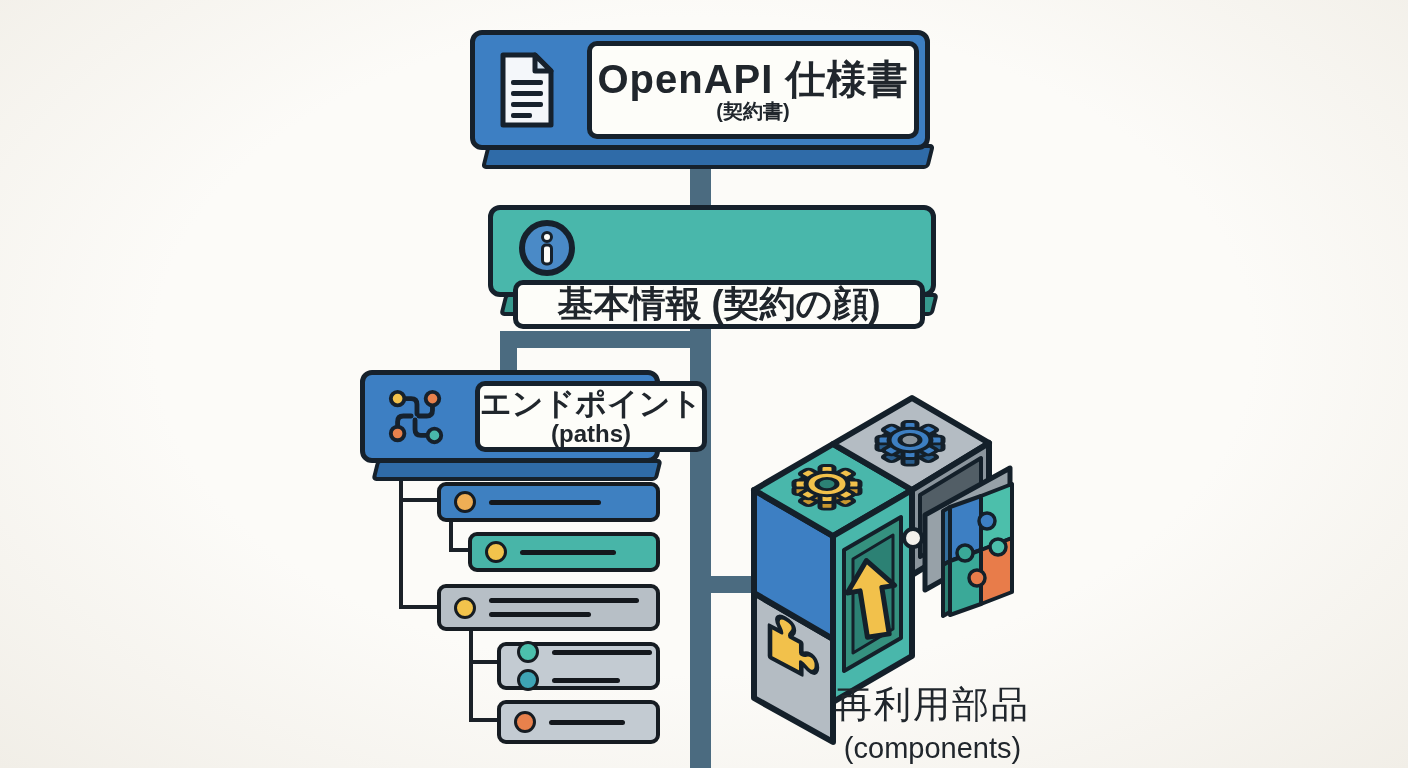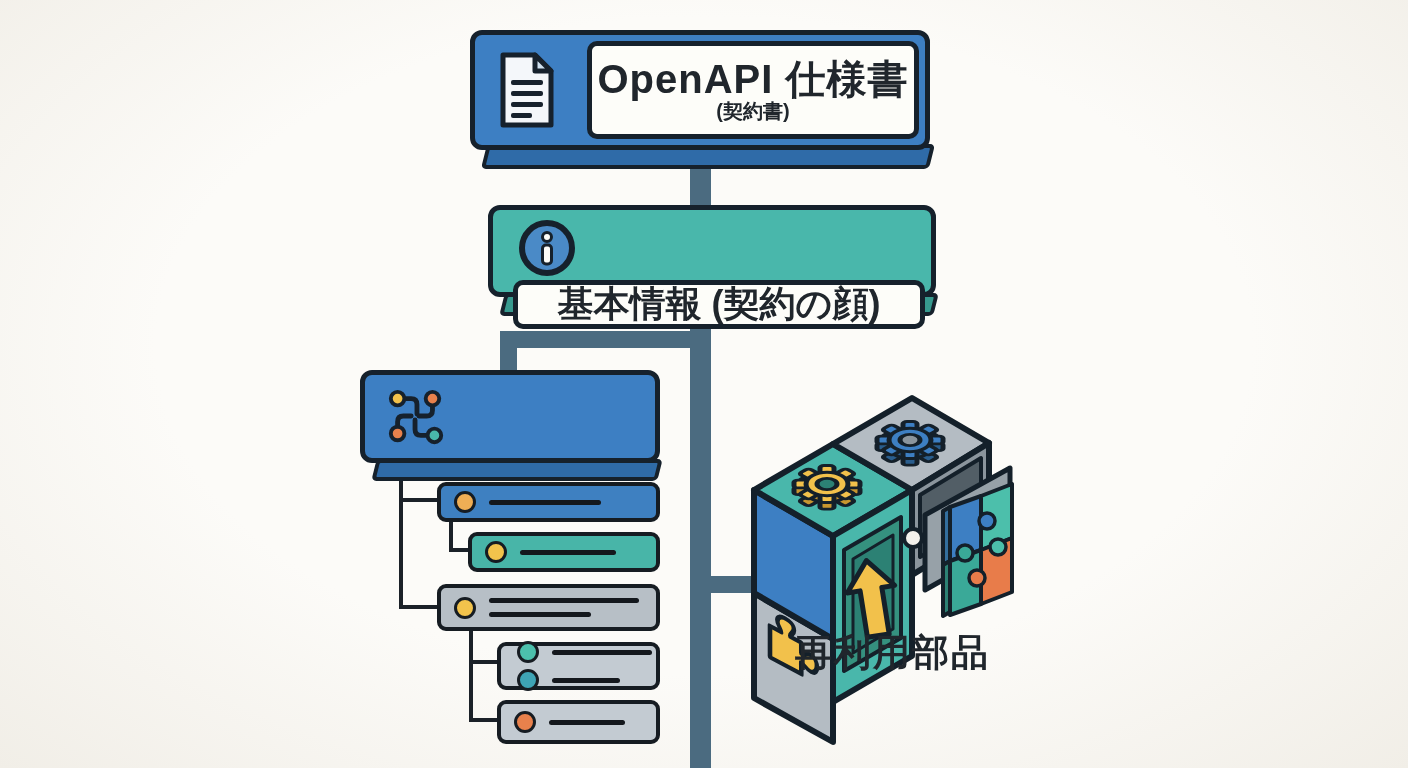--- a/index.html
+++ b/index.html
@@ -61,22 +61,22 @@
   .line-col{display:flex;flex-direction:column;gap:9px;}
   .path-bar-1{left:437px;top:482px;width:223px;height:40px;}
   .path-bar-2{left:468px;top:532px;width:192px;height:40px;}
   .path-bar-3{left:437px;top:584px;width:223px;height:47px;}
   .path-bar-4{left:497px;top:642px;width:163px;height:48px;padding-left:16px;}
   .path-bar-5{left:497px;top:700px;width:163px;height:44px;}
 
   
   #components-illo{position:absolute;left:720px;top:380px;z-index:3;}
   .components-label{
-    position:absolute;left:795px;top:628px;width:275px;text-align:left;z-index:4;
-    color:#20262c;font-weight:bold;
+    position:absolute;left:795px;top:680px;width:275px;text-align:center;z-index:4;
+    color:#20262c;font-weight:normal;
   }
   .components-label .l1{font-size:37px;letter-spacing:2px;}
   .components-label .l2{font-size:29px;margin-top:2px;}
 </style>
 </head>
 <body>
 
 <div id="canvas">
 
   <div class="slate" style="left:690px;top:152px;width:21px;height:58px;"></div>
@@ -134,20 +134,24 @@
           <path d="M51,51 h-14 q-6,0 -6,-6 v-10"></path>
           <path d="M49,13 v12 q0,6 -6,6 h-8"></path>
           <path d="M13,49 v-12 q0,-6 6,-6 h8"></path>
         </g>
         <circle cx="13" cy="13" r="7" fill="#f2c14b" stroke="#16212c" stroke-width="4"></circle>
         <circle cx="49" cy="13" r="7" fill="#e8814c" stroke="#16212c" stroke-width="4"></circle>
         <circle cx="13" cy="49" r="7" fill="#e8814c" stroke="#16212c" stroke-width="4"></circle>
         <circle cx="51" cy="51" r="7" fill="#49b7ab" stroke="#16212c" stroke-width="4"></circle>
       </svg>
     </div>
+    <div class="sign-panel">
+      <div class="sign-title">エンドポイント</div>
+      <div class="sign-sub">(paths)</div>
+    </div>
   </div>
   <div class="depth depth-endpoints"></div>
 
   <div id="path-items">
       <div class="path-bar path-bar-1" style="background: rgb(62, 128, 193);">
         <div class="bar-dot" style="background: rgb(239, 174, 85);"></div>
         <div class="line-col">
           <div class="bar-line" style="width: 112px;"></div>
         </div>
       </div>
@@ -247,15 +251,16 @@
         <rect x="-7" y="-33" width="14" height="15" rx="4" transform="rotate(225)"></rect>
         <rect x="-7" y="-33" width="14" height="15" rx="4" transform="rotate(270)"></rect>
         <rect x="-7" y="-33" width="14" height="15" rx="4" transform="rotate(315)"></rect>
         <circle r="21"></circle>
       </g>
     </defs>
   </svg>
 
   <div class="components-label">
     <div class="l1">再利用部品</div>
+    <div class="l2">(components)</div>
   </div>
 
 </div>
 
 </body></html>

